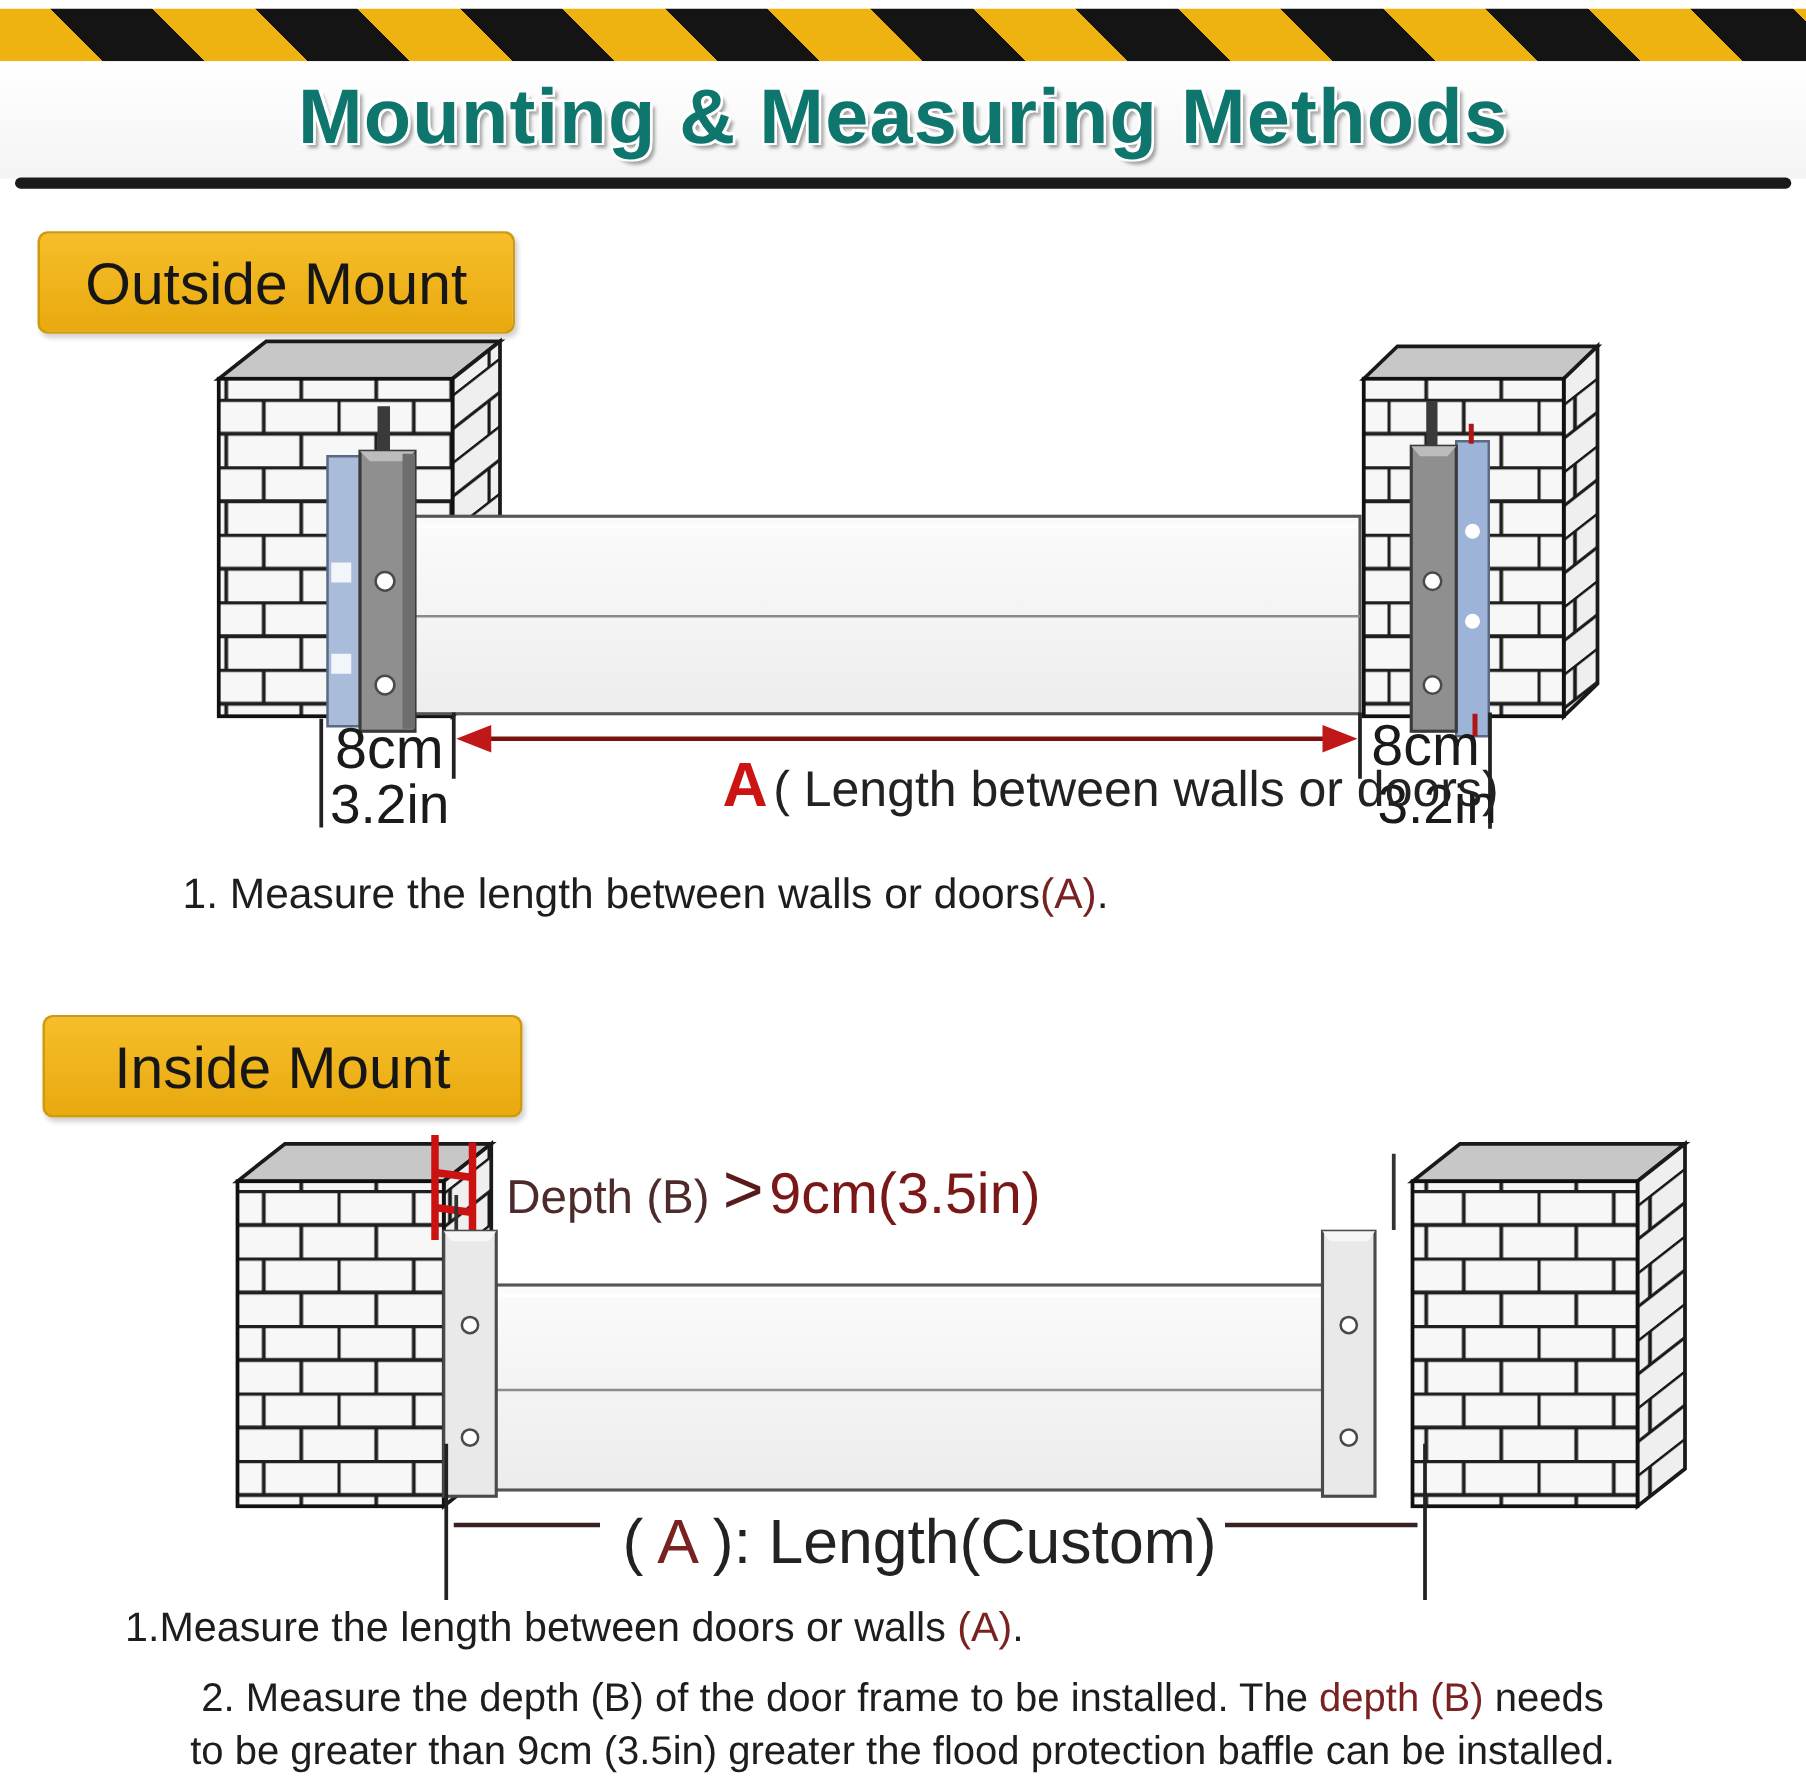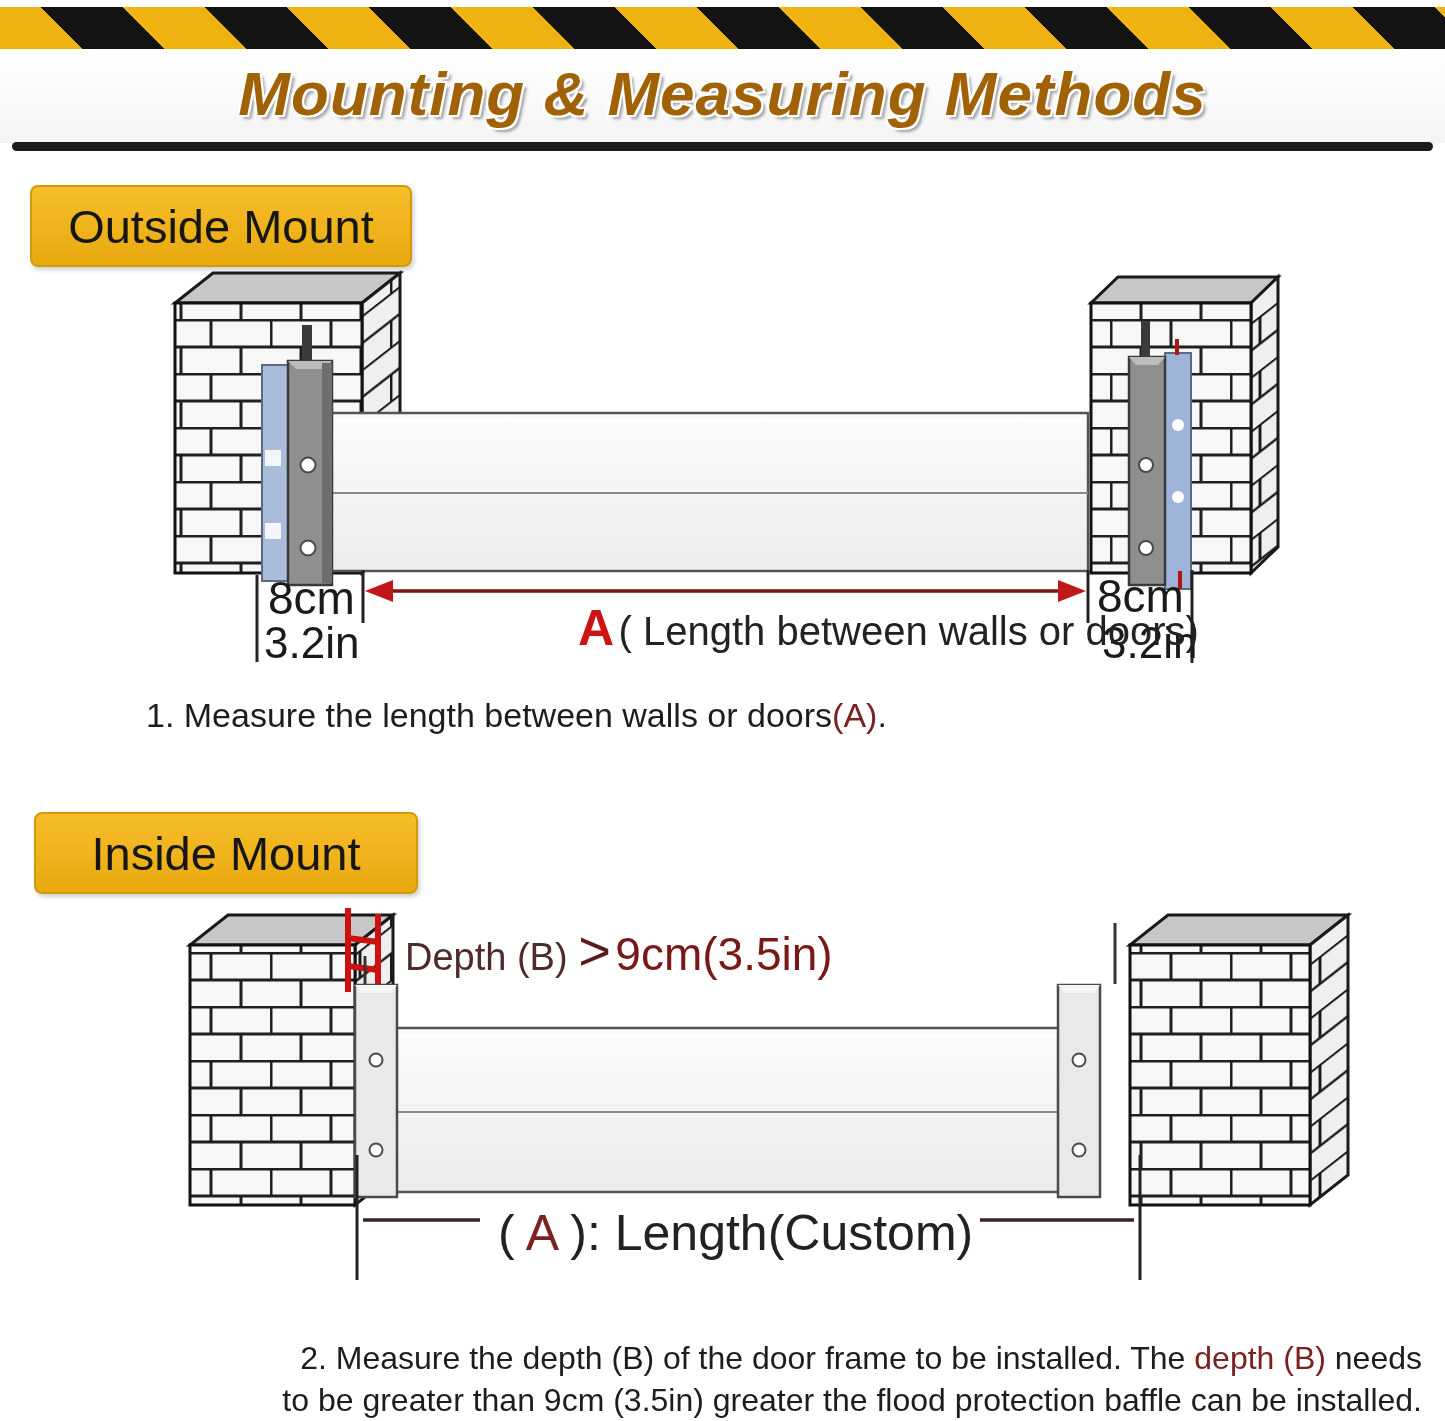--- a/index.html
+++ b/index.html
@@ -8,24 +8,23 @@
     font-family:"Liberation Sans",sans-serif;color:#1f1f1f;
   }
   
   .hazard{
     position:absolute;left:0;top:7px;width:1445px;height:42px;
     background:repeating-linear-gradient(45deg,#eeb211 0 58px,#141414 58px 116px);
   }
   .title-band{position:absolute;left:0;top:49px;width:1445px;height:94px;background:linear-gradient(180deg,#ffffff,#f4f4f4);}
   .page-title{
     position:absolute;left:0;top:58px;width:1445px;text-align:center;
-    font-size:62px;font-weight:bold;color:#a16207;letter-spacing:1px;
+    font-size:62px;font-weight:bold;color:#0f766e;letter-spacing:1px;
     text-shadow:-2px -2px 0 #ffffff,2px -2px 0 #ffffff,-2px 2px 0 #ffffff,2px 2px 0 #ffffff,4px 4px 3px rgba(0,0,0,.35);
     white-space:nowrap;
-    font-style:italic;
   }
   .title-underline{position:absolute;left:12px;top:142px;width:1421px;height:9px;background:#1b1b1b;border-radius:5px;}
   
   .badge{
     position:absolute;box-sizing:border-box;
     background:linear-gradient(180deg,#f6be2a,#e9a90f);
     border:2px solid #cf9a0c;border-radius:8px;
     display:flex;align-items:center;justify-content:center;
     font-size:47px;color:#161616;box-shadow:2px 3px 4px rgba(0,0,0,.18);
     white-space:nowrap;
@@ -34,21 +33,21 @@
   .badge-inside{left:34px;top:812px;width:384px;height:82px;}
   
   .diagram{position:absolute;}
   .diag1{left:150px;top:265px;width:1295px;height:400px;}
   .diag2{left:150px;top:898px;width:1295px;height:385px;}
   
   .steps-outside{position:absolute;left:146px;top:690px;font-size:34px;line-height:51px;color:#1d1d1d;}
   .steps-outside p{margin:0;white-space:nowrap;}
   .red-part{color:#7a2222;}
   .steps-inside-1{position:absolute;left:100px;top:1283px;font-size:33px;color:#1d1d1d;white-space:nowrap;}
-  .steps-inside-2{position:absolute;left:22px;top:1337px;width:1400px;text-align:right;font-size:32px;line-height:42px;color:#1d1d1d;}
+  .steps-inside-2{position:absolute;left:22px;top:1337px;width:1400px;text-align:center;font-size:32px;line-height:42px;color:#1d1d1d;}
 </style>
 </head>
 <body>
 
 <div class="page">
 
   <div class="hazard"></div>
   <div class="title-band"></div>
   <div class="page-title">Mounting &amp; Measuring Methods</div>
   <div class="title-underline"></div>
@@ -213,16 +212,17 @@
       <line x1="830" y1="322" x2="984" y2="322" stroke="#3a2222" stroke-width="3.5"></line>
     </g>
 
     <text x="348" y="352" font-size="50">
       <tspan fill="#222">(</tspan>
       <tspan fill="#7a2222">A</tspan>
       <tspan fill="#222">): Length(Custom)</tspan>
     </text>
   </svg>
 
+  <div class="steps-inside-1"><span>1.Measure the length between doors or walls </span><span class="red-part">(A)</span><span>.</span></div>
 
   <div class="steps-inside-2"><span>2. Measure the depth (B) of the door frame to be installed. The </span><span class="red-part">depth (B)</span><span> needs</span><br><span>to be greater than 9cm (3.5in) greater the flood protection baffle can be installed.</span></div>
 
 </div>
 
 </body></html>

